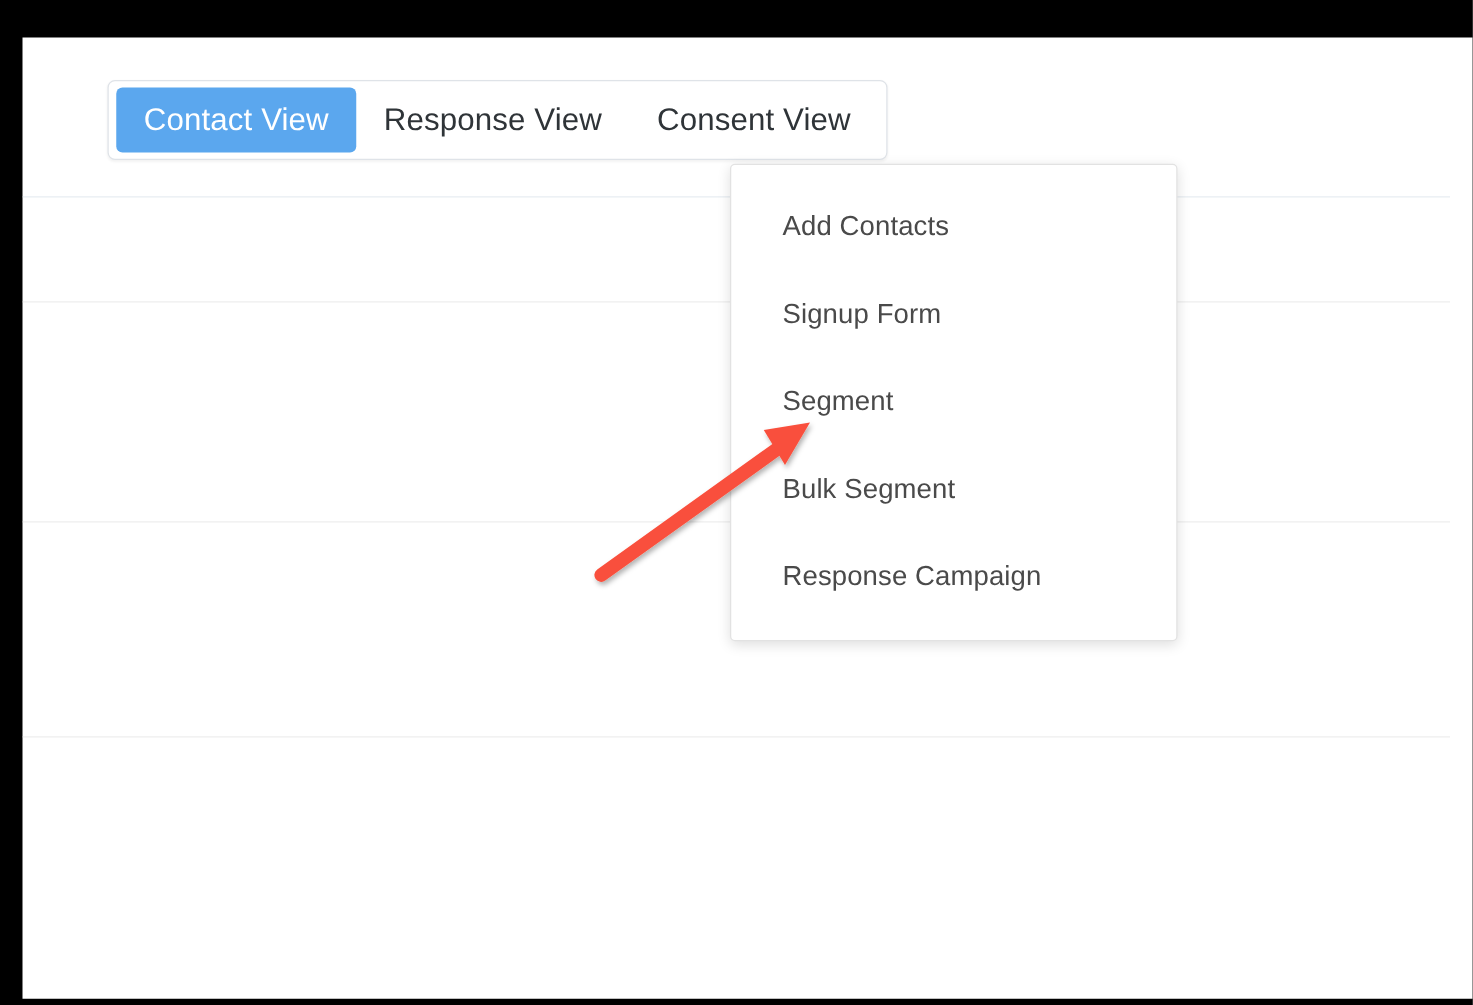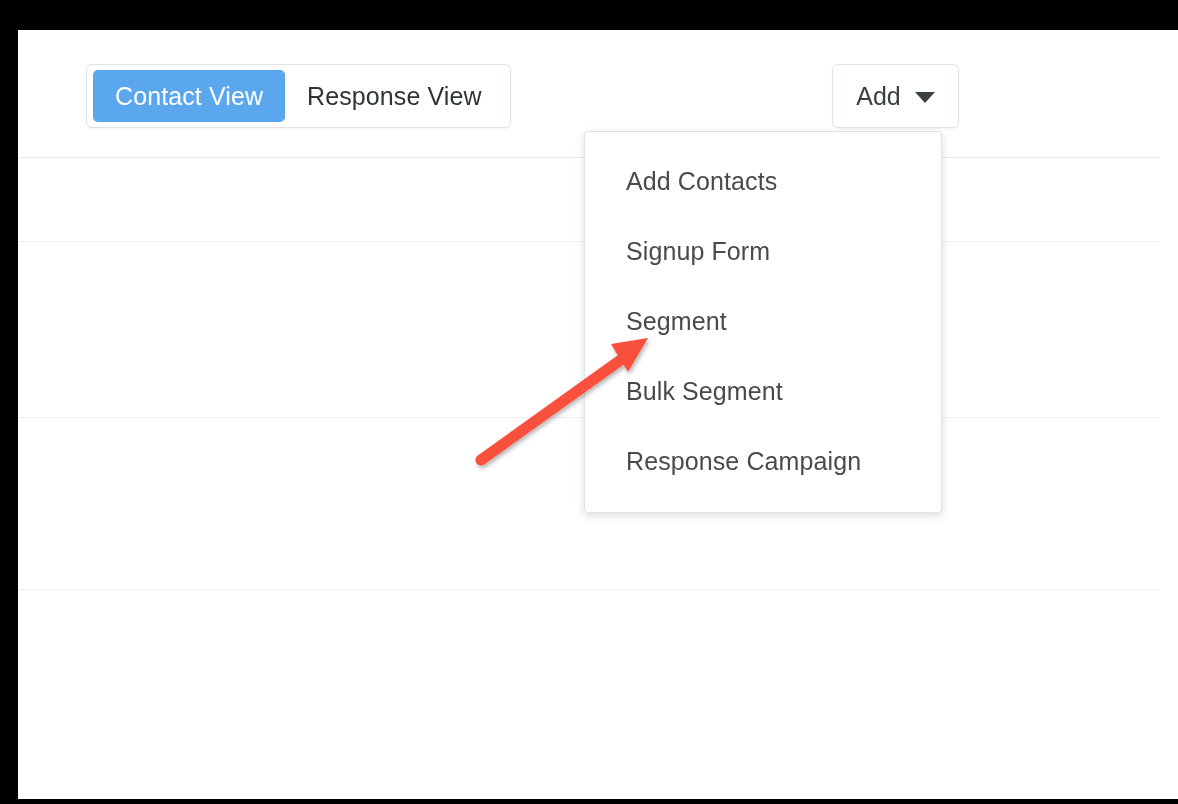--- a/index.html
+++ b/index.html
@@ -136,21 +136,21 @@
     border-radius: 4px;
     box-shadow: 0 3px 10px rgba(0,0,0,0.13);
     padding: 14px 0 16px 0;
     box-sizing: border-box;
   }
   .menu-item {
     height: 70px;
     display: flex;
     align-items: center;
     padding-left: 41px;
-    font-size: 25px;
+    font-size: 22px;
     color: #4a4a4a;
     cursor: pointer;
     white-space: nowrap;
     letter-spacing: 0.1px;
   }
 
   
   #annotation-arrow {
     position: absolute;
     left: 430px;
@@ -170,26 +170,23 @@
     <div class="row-separator tinted" style="top:127px"></div>
     <div class="row-separator plain" style="top:211px"></div>
     <div class="row-separator plain" style="top:387px"></div>
     <div class="row-separator plain" style="top:559px"></div>
 
     <div id="toolbar">
 
       <div id="view-tabs">
         <div class="view-tab active">Contact View</div>
         <div class="view-tab">Response View</div>
+        <div class="view-tab">Consent View</div>
       </div>
 
-      <div class="toolbar-btn" id="add-button">
-        <span>Add</span>
-        <span class="caret"></span>
-      </div>
 
 
     </div>
 
     <div id="add-dropdown">
       <div class="menu-item">Add Contacts</div>
       <div class="menu-item">Signup Form</div>
       <div class="menu-item">Segment</div>
       <div class="menu-item">Bulk Segment</div>
       <div class="menu-item">Response Campaign</div>

